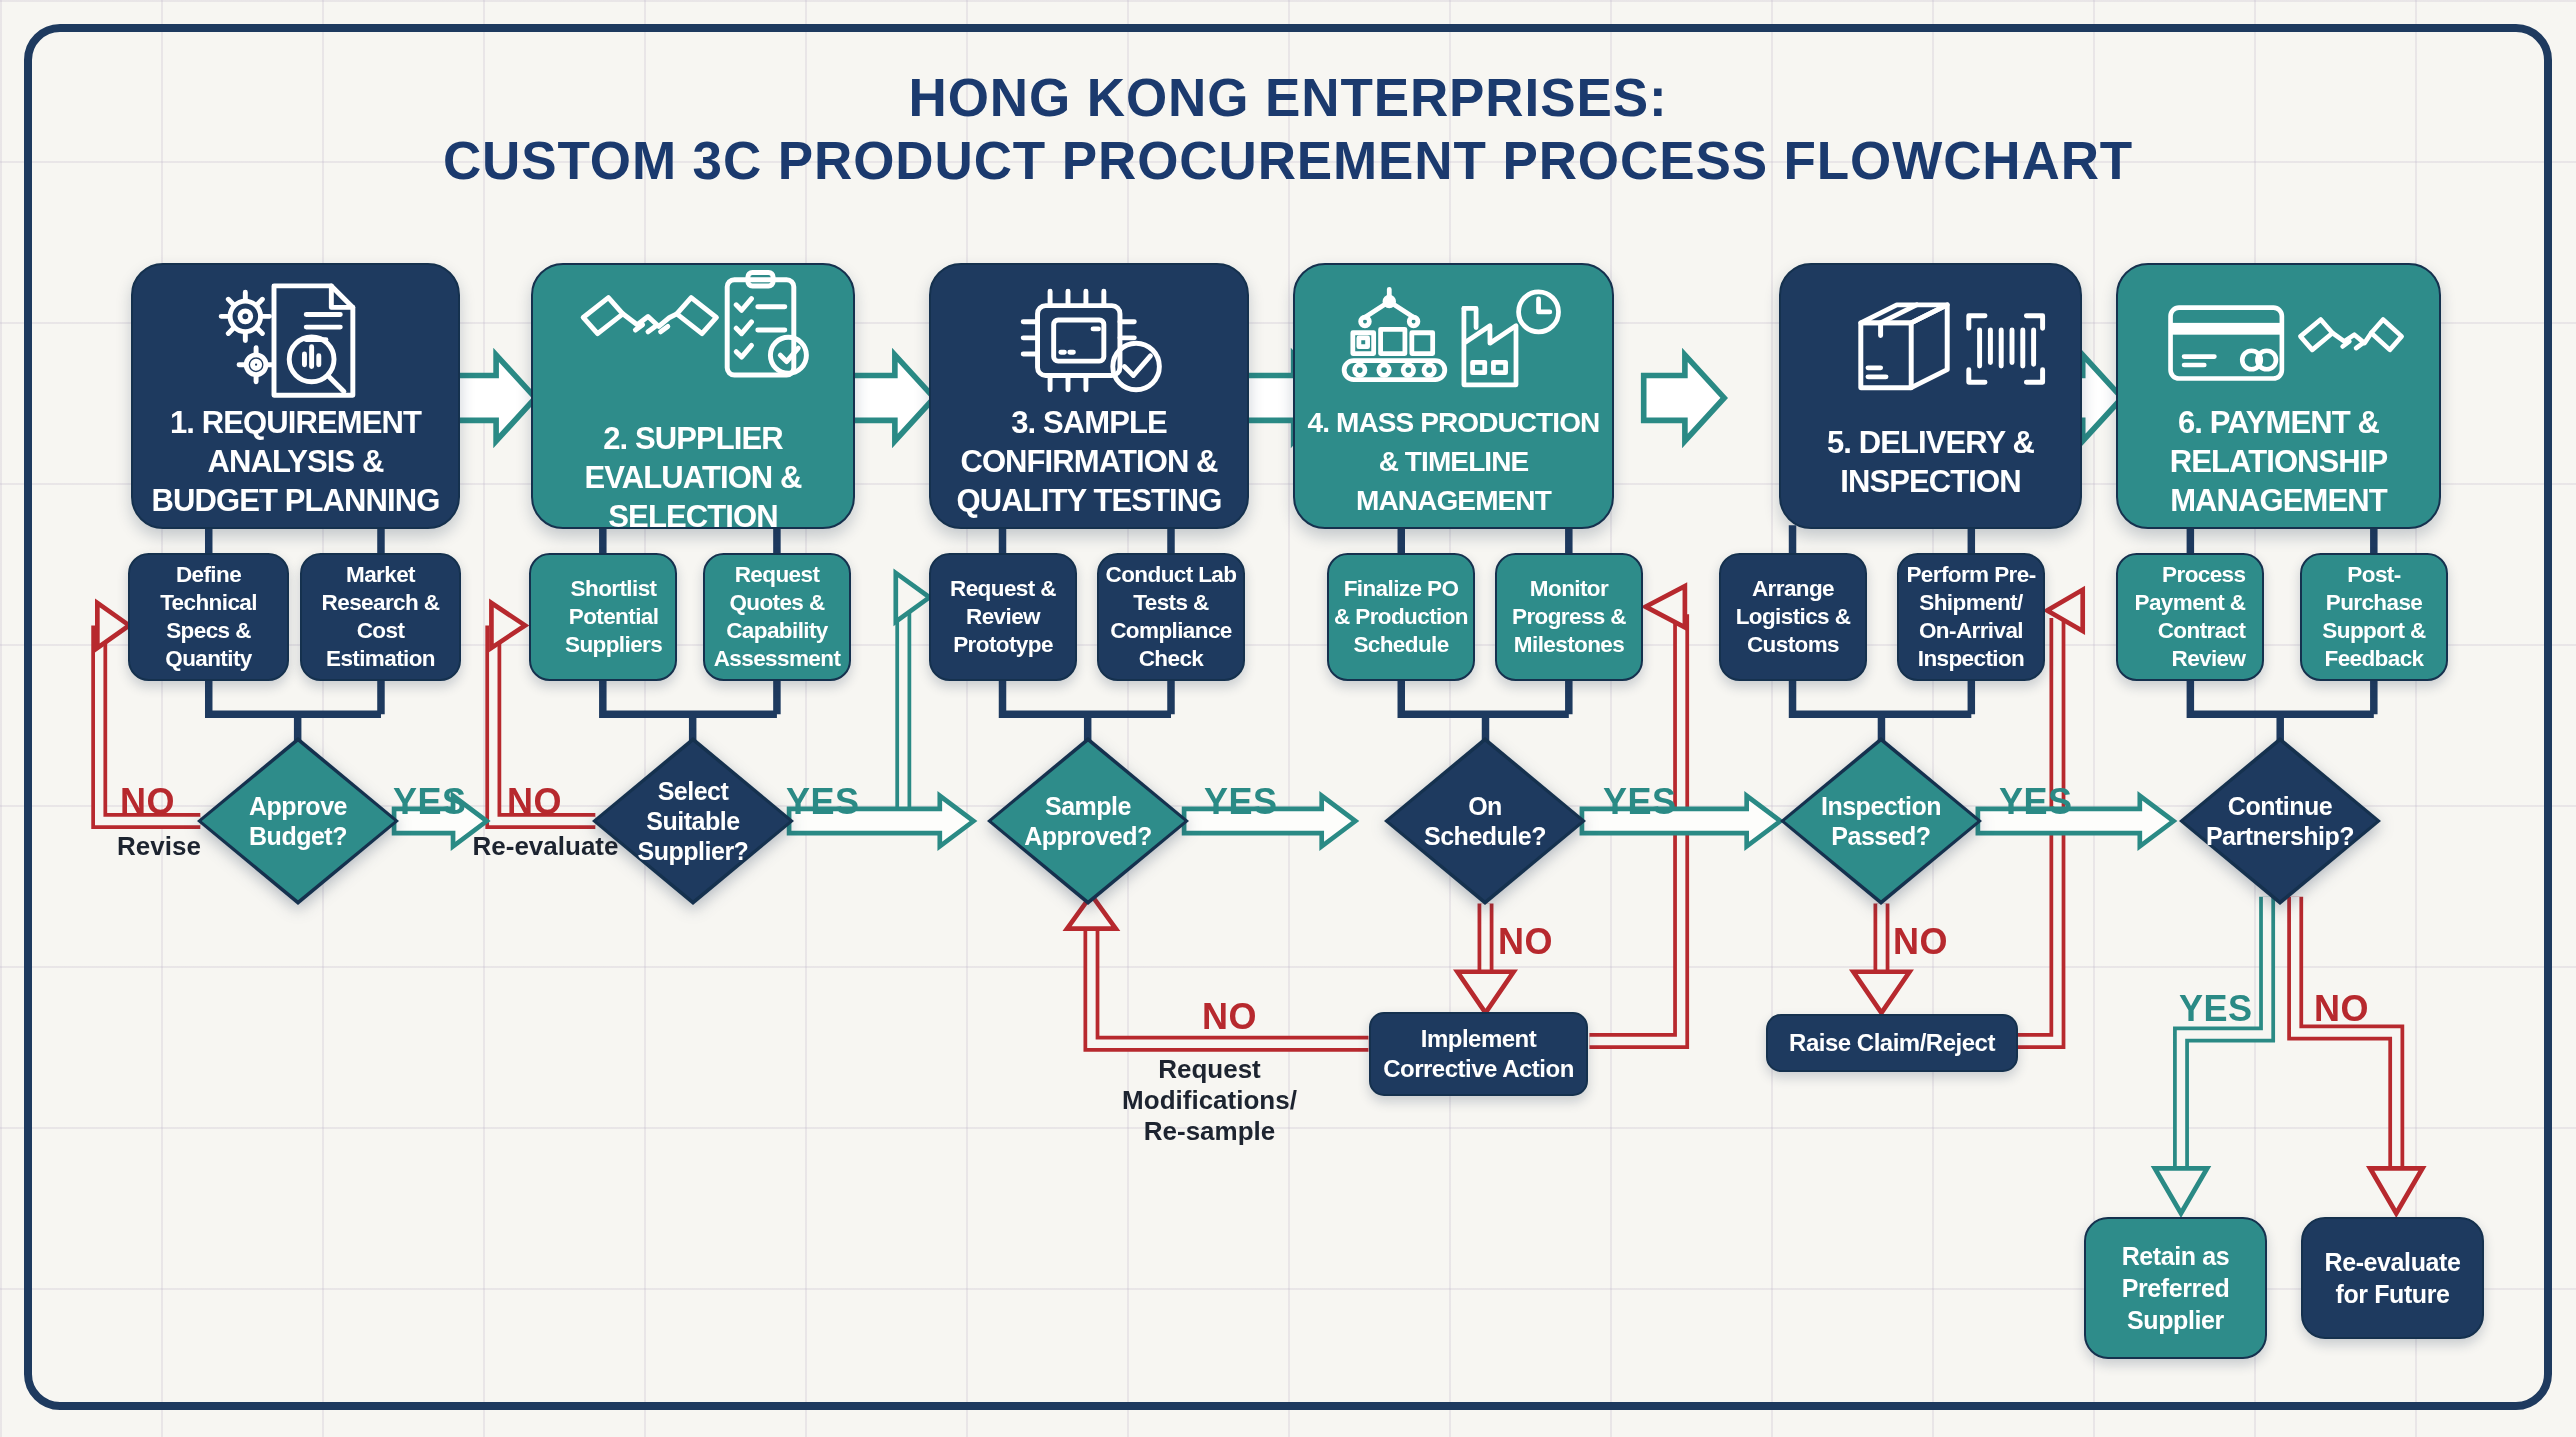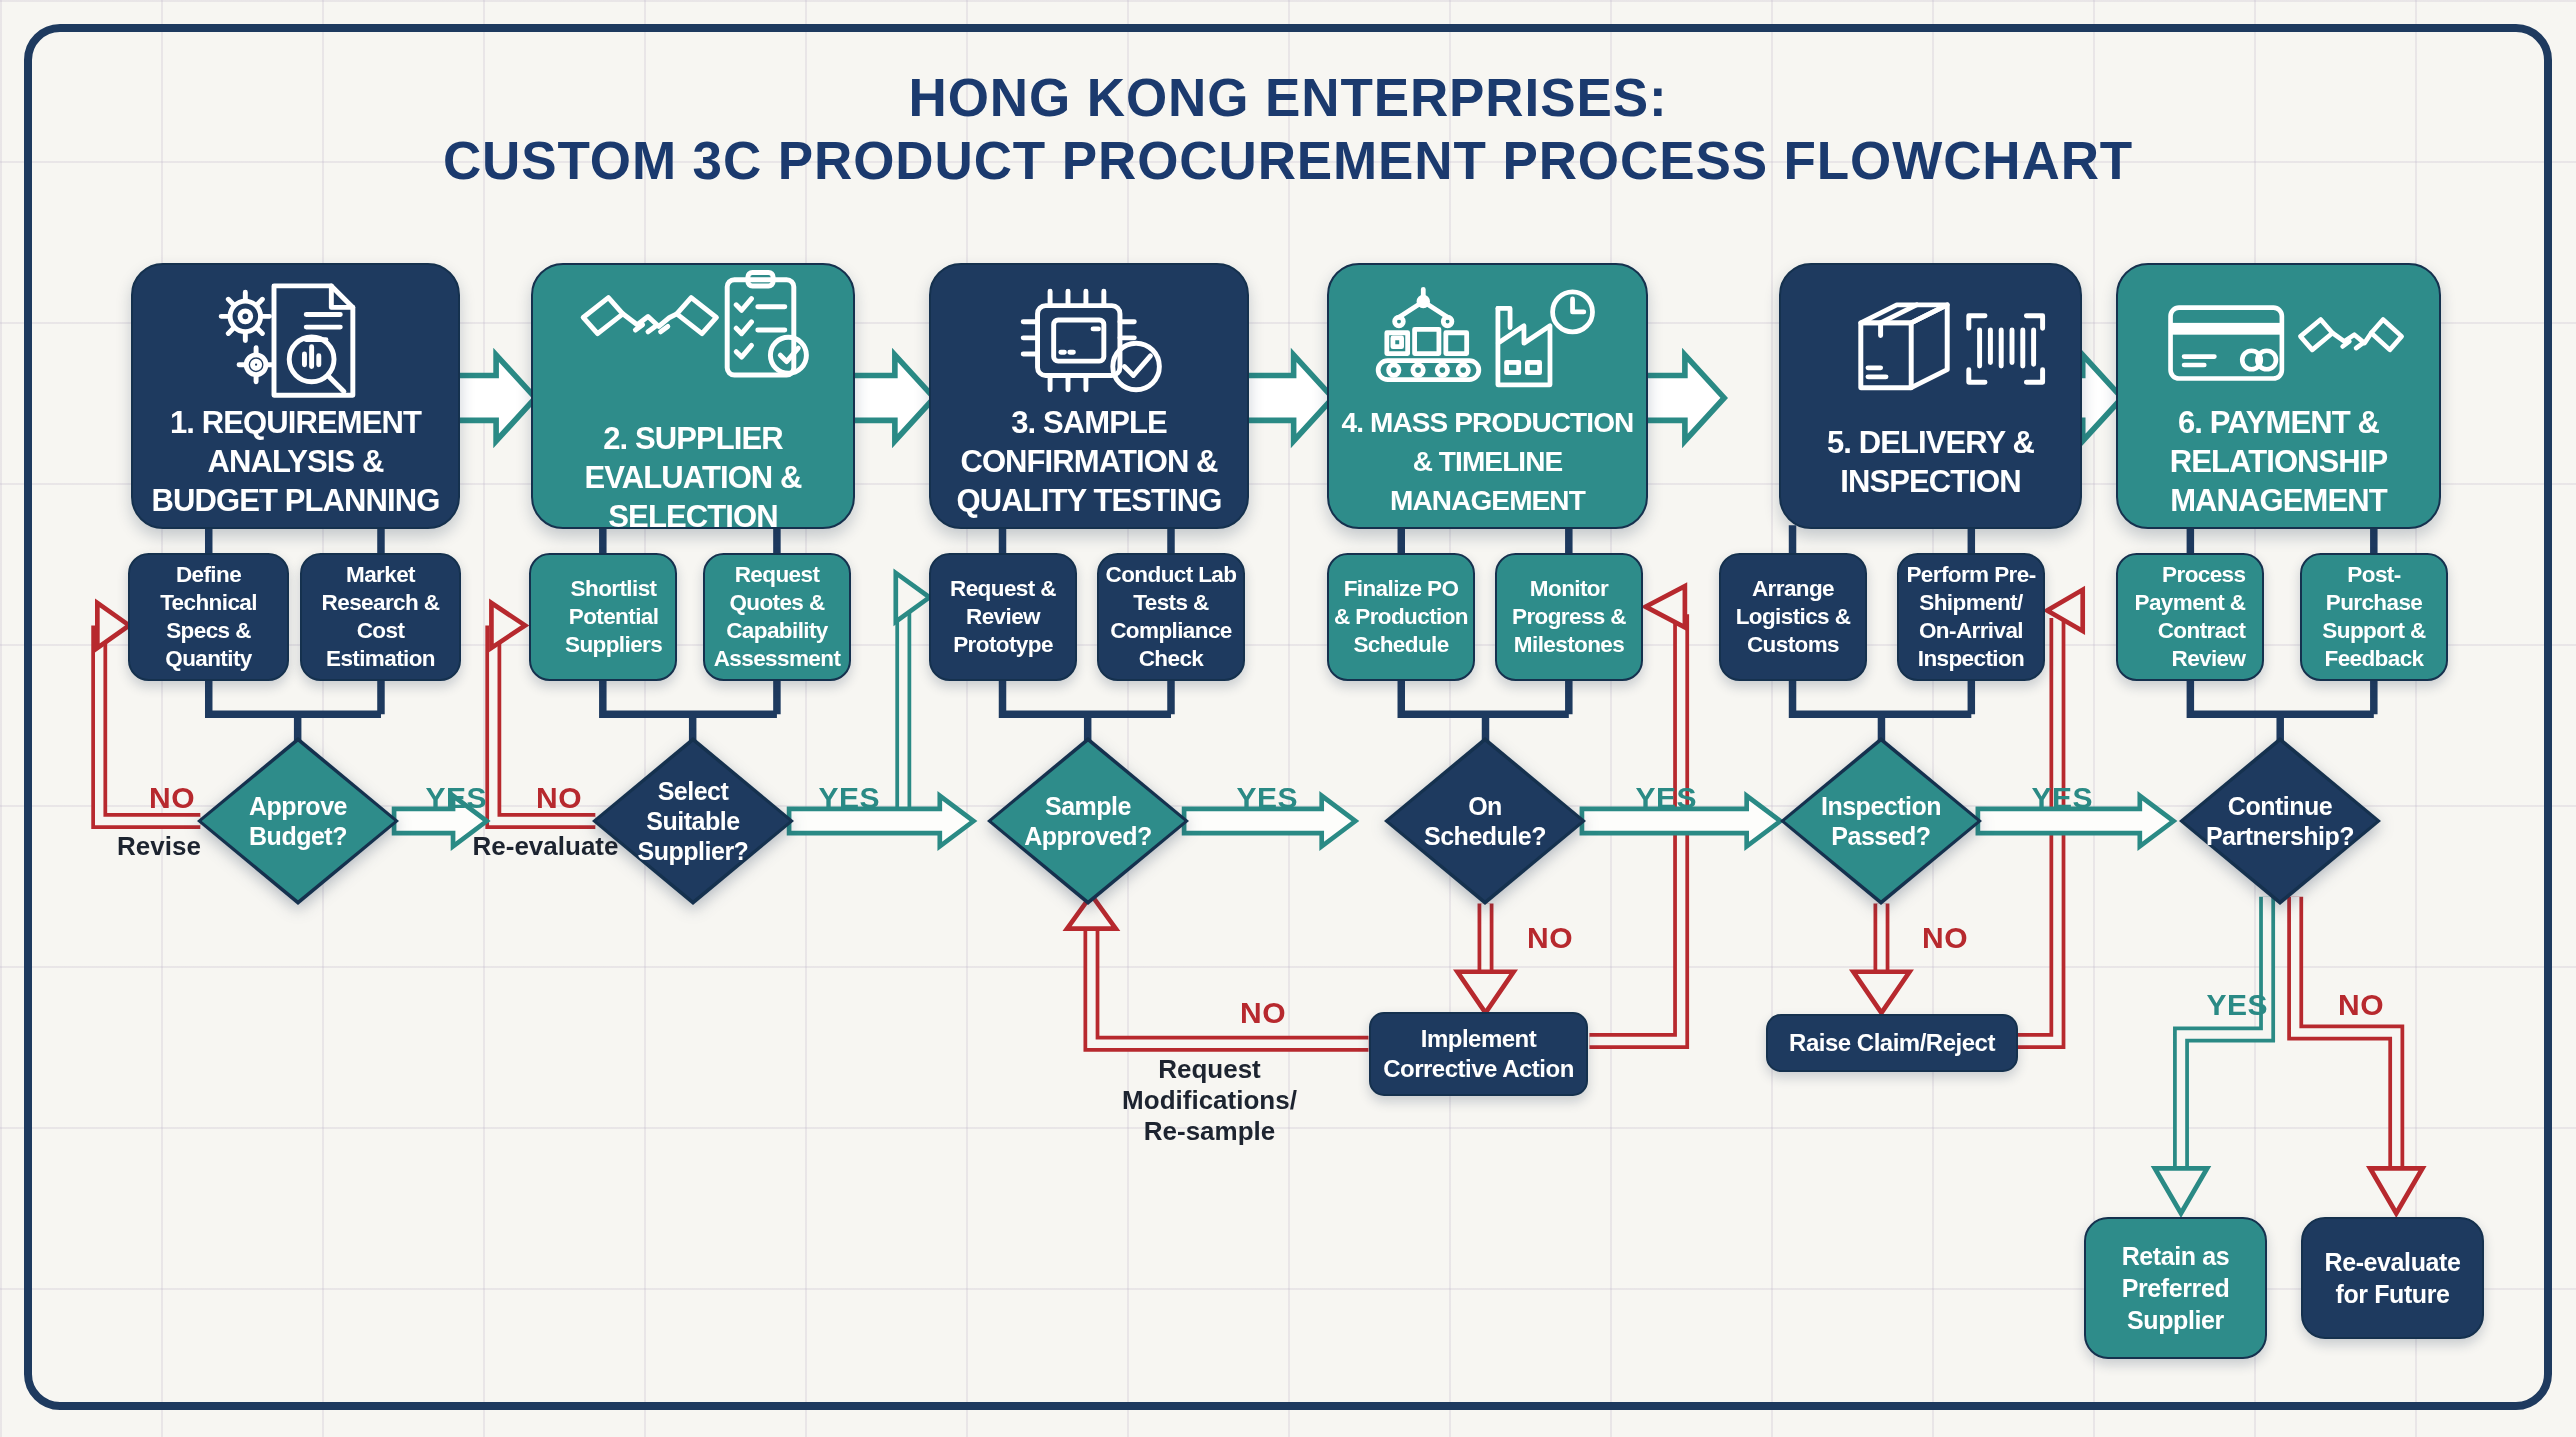--- a/index.html
+++ b/index.html
@@ -30,21 +30,21 @@
   .sub{border-radius:20.6px;border:2.8px solid #15314e;font-size:22.5px;line-height:28px;
     letter-spacing:-0.6px;white-space:pre-line;box-shadow:0 5.6px 11.2px rgba(25,45,75,.2);padding:0 1.9px;}
   .navy{background:#1e3a5f;}
   .teal{background:#2e8c8a;}
   .diamond{position:absolute;width:202px;height:168px;z-index:3;
     filter:drop-shadow(0 5.6px 7.5px rgba(25,45,75,.3));}
   .diamond .d-outer{position:absolute;inset:0;clip-path:polygon(50% 0,100% 50%,50% 100%,0 50%);background:#15314e;}
   .diamond .d-inner{position:absolute;inset:4.7px;clip-path:polygon(50% 0,100% 50%,50% 100%,0 50%);}
   .diamond .d-label{position:absolute;inset:0;display:flex;align-items:center;justify-content:center;
     color:#fff;font-size:25px;line-height:30px;letter-spacing:-0.5px;text-align:center;white-space:pre-line;}
-  .lbl{position:absolute;z-index:4;text-align:right;font-size:30px;letter-spacing:0.5px;}
+  .lbl{position:absolute;z-index:4;text-align:left;font-size:36px;letter-spacing:0.5px;}
   .lbl.yes{color:#2a8a85;}
   .lbl.no{color:#b7292e;}
   .note{position:absolute;z-index:4;text-align:center;color:#1d2430;font-size:26px;line-height:31px;white-space:pre-line;}
   .loopbox{border-radius:15px;border:2.8px solid #15314e;font-size:24px;line-height:30px;
     letter-spacing:-0.5px;white-space:pre-line;box-shadow:0 5.6px 11.2px rgba(25,45,75,.2);}
   .outcome{border-radius:24px;border:2.8px solid #15314e;font-size:25px;line-height:32px;
     letter-spacing:-0.4px;white-space:pre-line;box-shadow:0 5.6px 11.2px rgba(25,45,75,.2);}
   .ic{stroke:#fff;stroke-width:5.5;fill:none;stroke-linecap:round;stroke-linejoin:round;}
 </style>
 </head>
@@ -115,21 +115,21 @@
     <path d="M62,46 H46 M62,64 H46 M62,82 H46 M154,46 H170 M154,64 H170"></path>
     <path d="M124,54 h6 M88,80 h4 M98,80 h4"></path>
     <circle cx="172" cy="96" r="26"></circle>
       <path d="M159,96 l10,10 l19,-22"></path>
   </svg>
   <div class="stitle">3. SAMPLE
 CONFIRMATION &amp;
 QUALITY TESTING</div>
 </div>
 
-<div class="node stage teal" style="left:1327px;top:263px;width:321px;height:266px;">
+<div class="node stage teal" style="left:1293px;top:263px;width:321px;height:266px;">
   <svg width="243" height="124" viewBox="0 0 280 135" class="ic">
     <path d="M66,8 V22 M66,22 L38,40 M66,22 L94,40"></path>
     <circle cx="66" cy="22" r="5"></circle>
       <circle cx="38" cy="45" r="5"></circle>
       <circle cx="94" cy="45" r="5"></circle>
     <rect x="24" y="58" width="24" height="24"></rect>
       <rect x="31" y="64" width="10" height="10"></rect>
     <rect x="56" y="54" width="28" height="28"></rect>
       <rect x="92" y="58" width="24" height="24"></rect>
     <rect x="14" y="90" width="116" height="22" rx="11"></rect>

